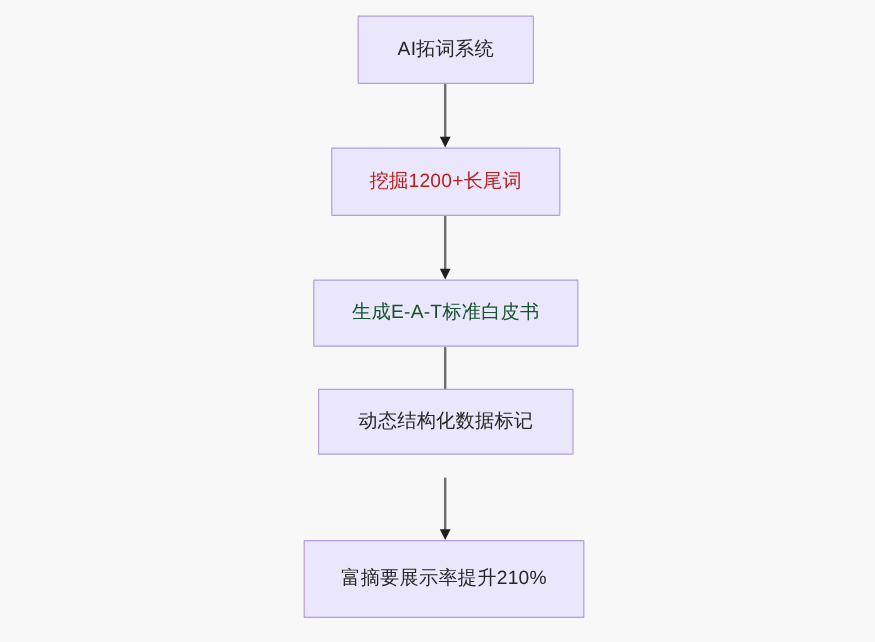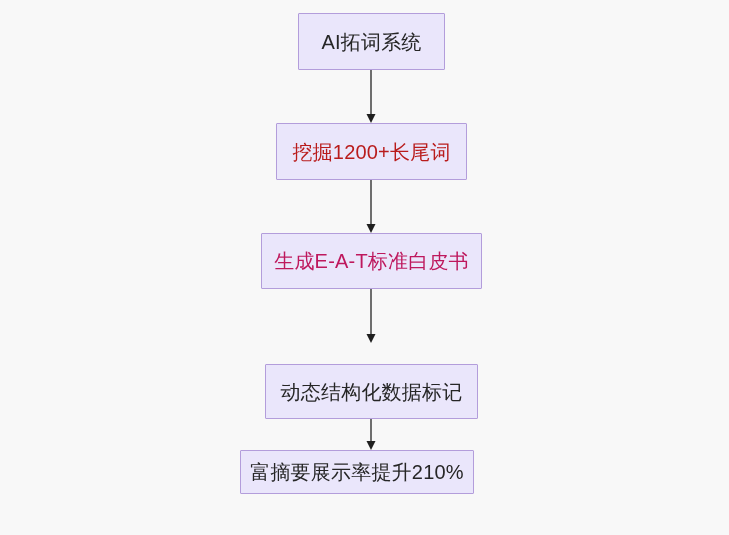--- a/index.html
+++ b/index.html
@@ -21,21 +21,21 @@
   .node {
     position: absolute;
     box-sizing: border-box;
     background: #eae6fb;
     border: 1.6px solid #b39ddb;
     border-radius: 1px;
     display: flex;
     align-items: center;
     justify-content: center;
     color: #262626;
-    font-size: 20px;
+    font-size: 16px;
     line-height: 1.2;
     letter-spacing: 0.2px;
     white-space: nowrap;
   }
   .node-label {
     display: block;
   }
   .edge {
     position: absolute;
     overflow: visible;
@@ -68,22 +68,22 @@
     <svg class="edge" width="20" height="52" style="left: 361px; top: 398px;">
       <line class="edge-line" x1="10" y1="0" x2="10" y2="44" stroke="#6e6e6e"></line>
       <polygon class="edge-head" points="5.5,43 14.5,43 10,52" fill="#1f1f1f"></polygon>
     </svg>
     <div class="node" style="left: 298px; top: 13px; width: 147px; height: 57px; background: rgb(234, 230, 251); border-color: rgb(179, 157, 219); color: rgb(38, 38, 38);">
       <span class="node-label">AI拓词系统</span>
     </div>
     <div class="node" style="left: 276px; top: 123px; width: 191px; height: 57px; background: rgb(234, 230, 251); border-color: rgb(179, 157, 219); color: #b91c1c;">
       <span class="node-label">挖掘1200+长尾词</span>
     </div>
-    <div class="node" style="left: 261px; top: 233px; width: 221px; height: 56px; background: rgb(234, 230, 251); border-color: rgb(179, 157, 219); color: #be185d;">
+    <div class="node" style="left: 261px; top: 233px; width: 221px; height: 56px; background: rgb(234, 230, 251); border-color: rgb(179, 157, 219); color: #14532d;">
       <span class="node-label">生成E-A-T标准白皮书</span>
     </div>
-    <div class="node" style="left: 265px; top: 364px; width: 213px; height: 55px; background: rgb(234, 230, 251); border-color: rgb(179, 157, 219); color: rgb(38, 38, 38);">
+    <div class="node" style="left: 265px; top: 324px; width: 213px; height: 55px; background: rgb(234, 230, 251); border-color: rgb(179, 157, 219); color: rgb(38, 38, 38);">
       <span class="node-label">动态结构化数据标记</span>
     </div>
-    <div class="node" style="left: 240px; top: 450px; width: 234px; height: 44px; background: rgb(234, 230, 251); border-color: rgb(179, 157, 219); color: rgb(38, 38, 38);">
+    <div class="node" style="left: 253px; top: 450px; width: 234px; height: 65px; background: rgb(234, 230, 251); border-color: rgb(179, 157, 219); color: rgb(38, 38, 38);">
       <span class="node-label">富摘要展示率提升210%</span>
     </div>
   </div>
 
 </body></html>

